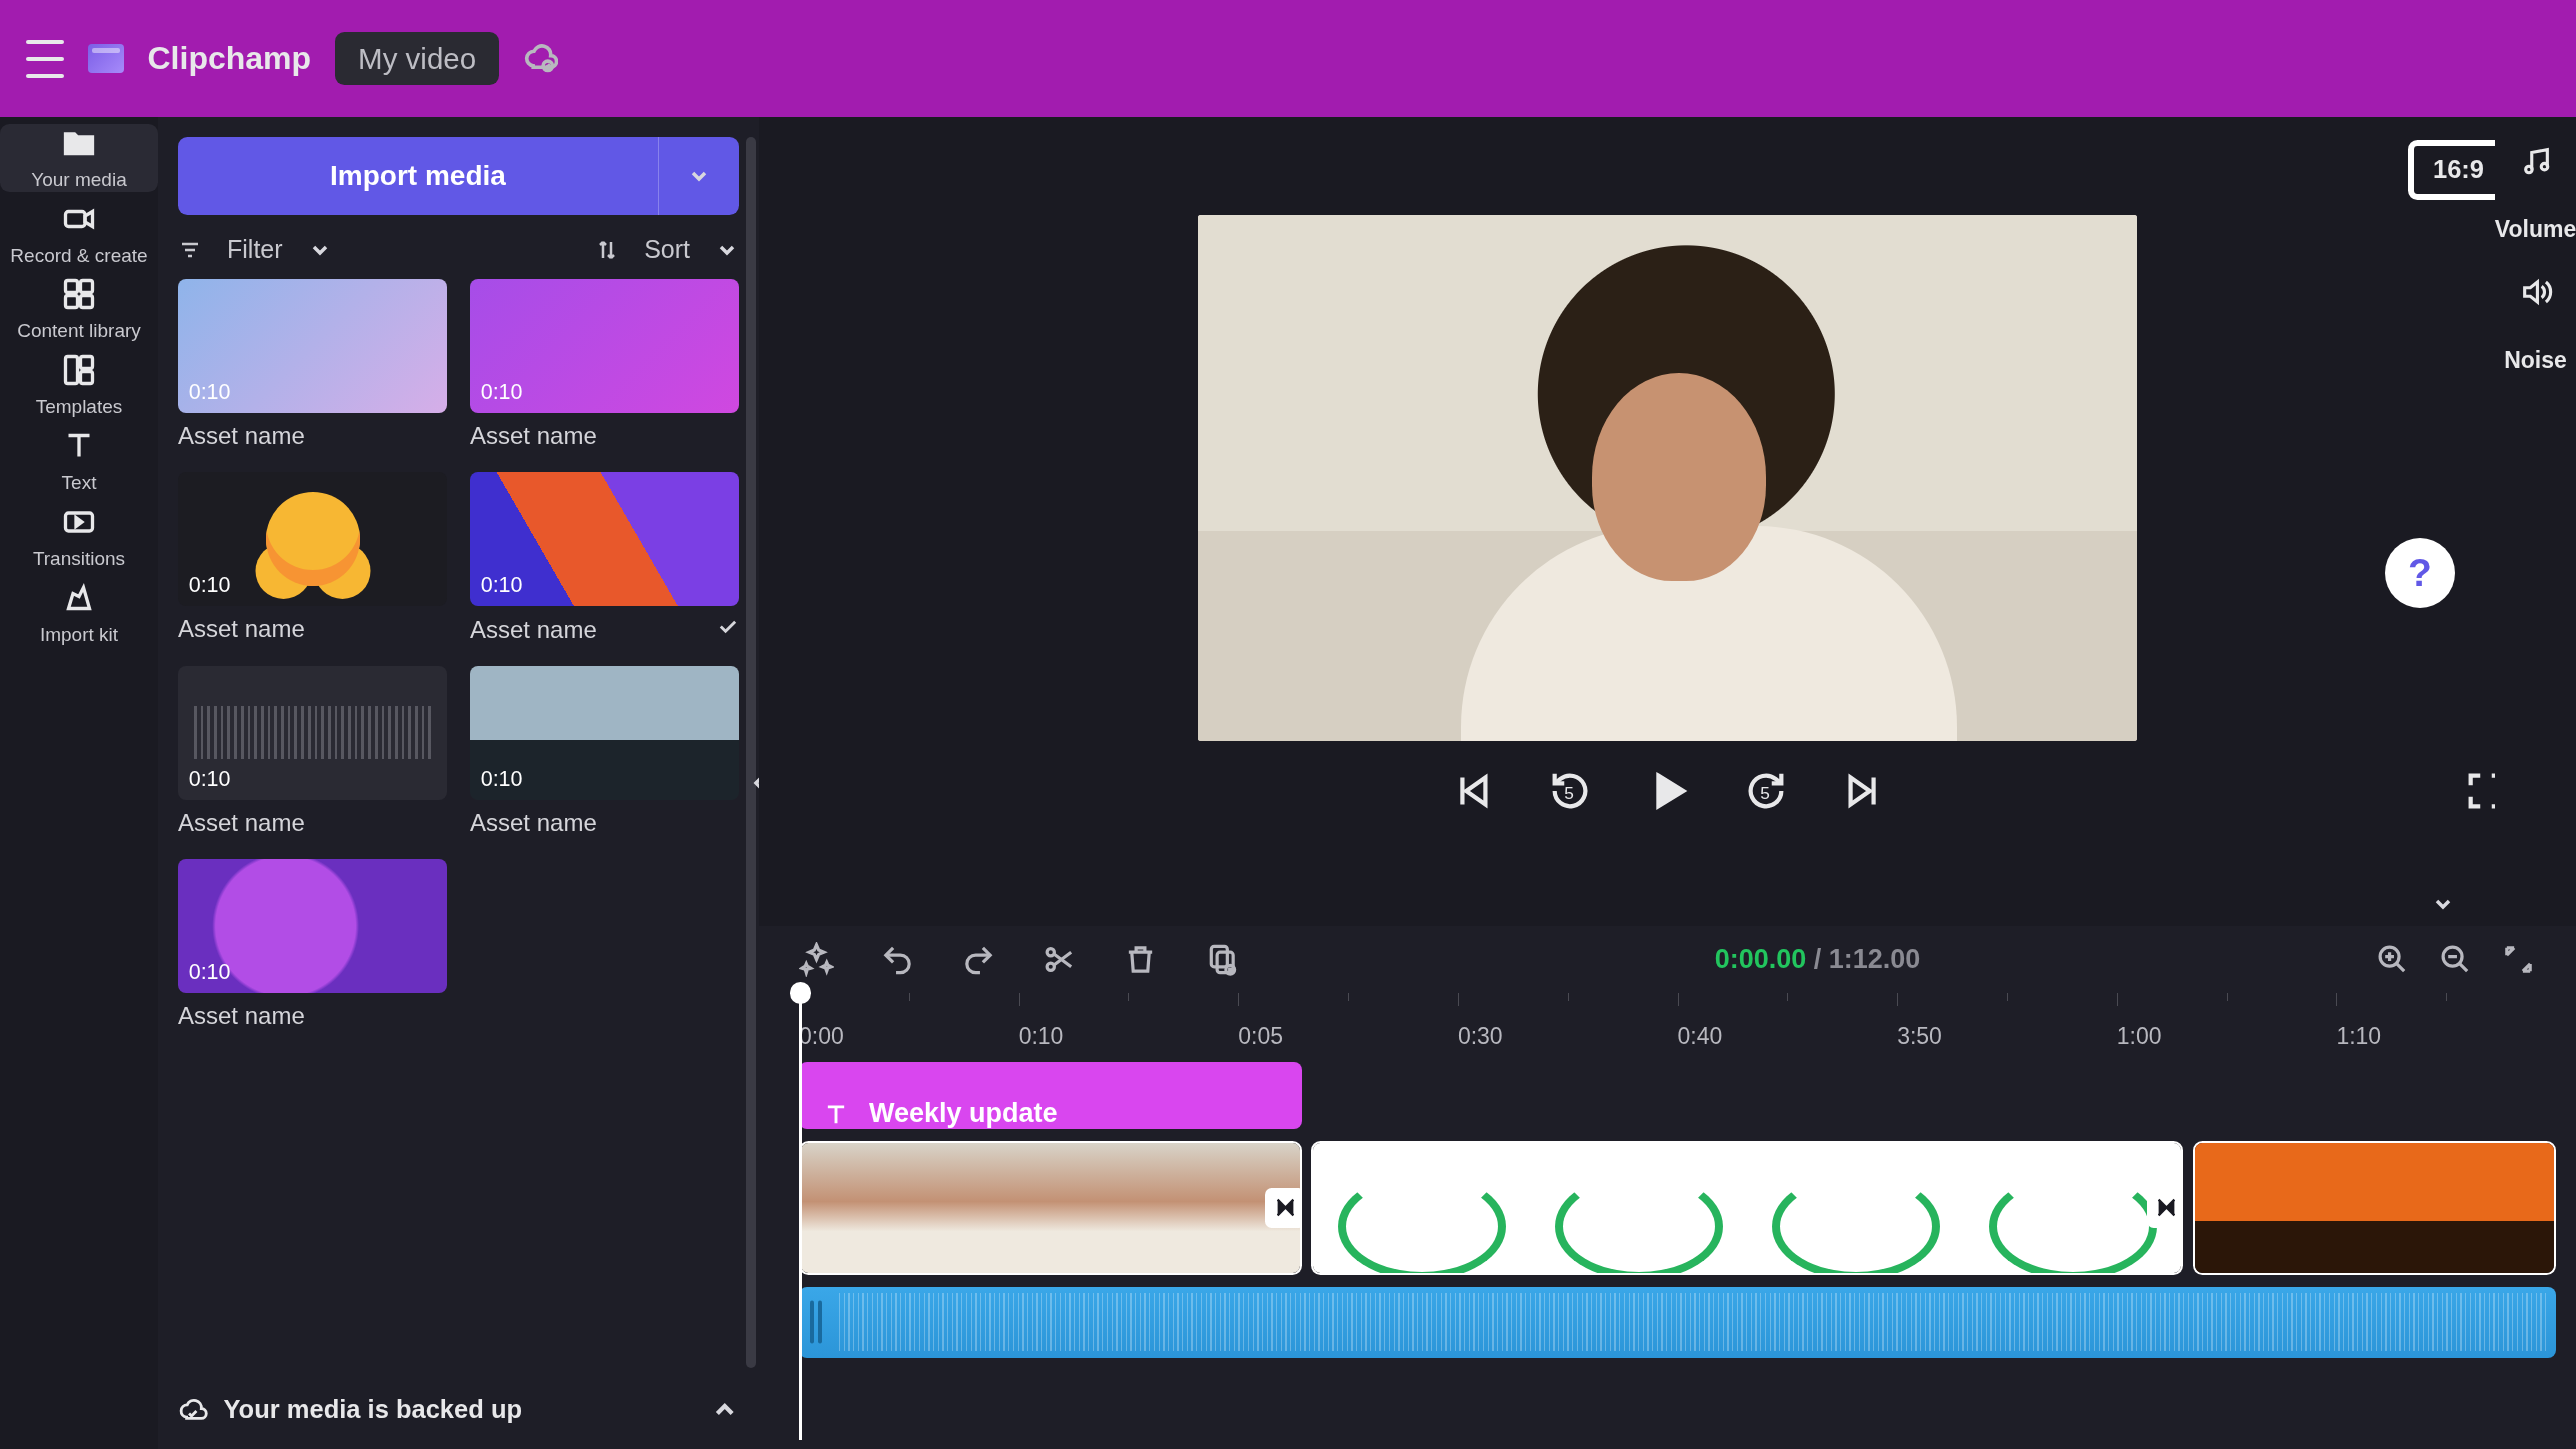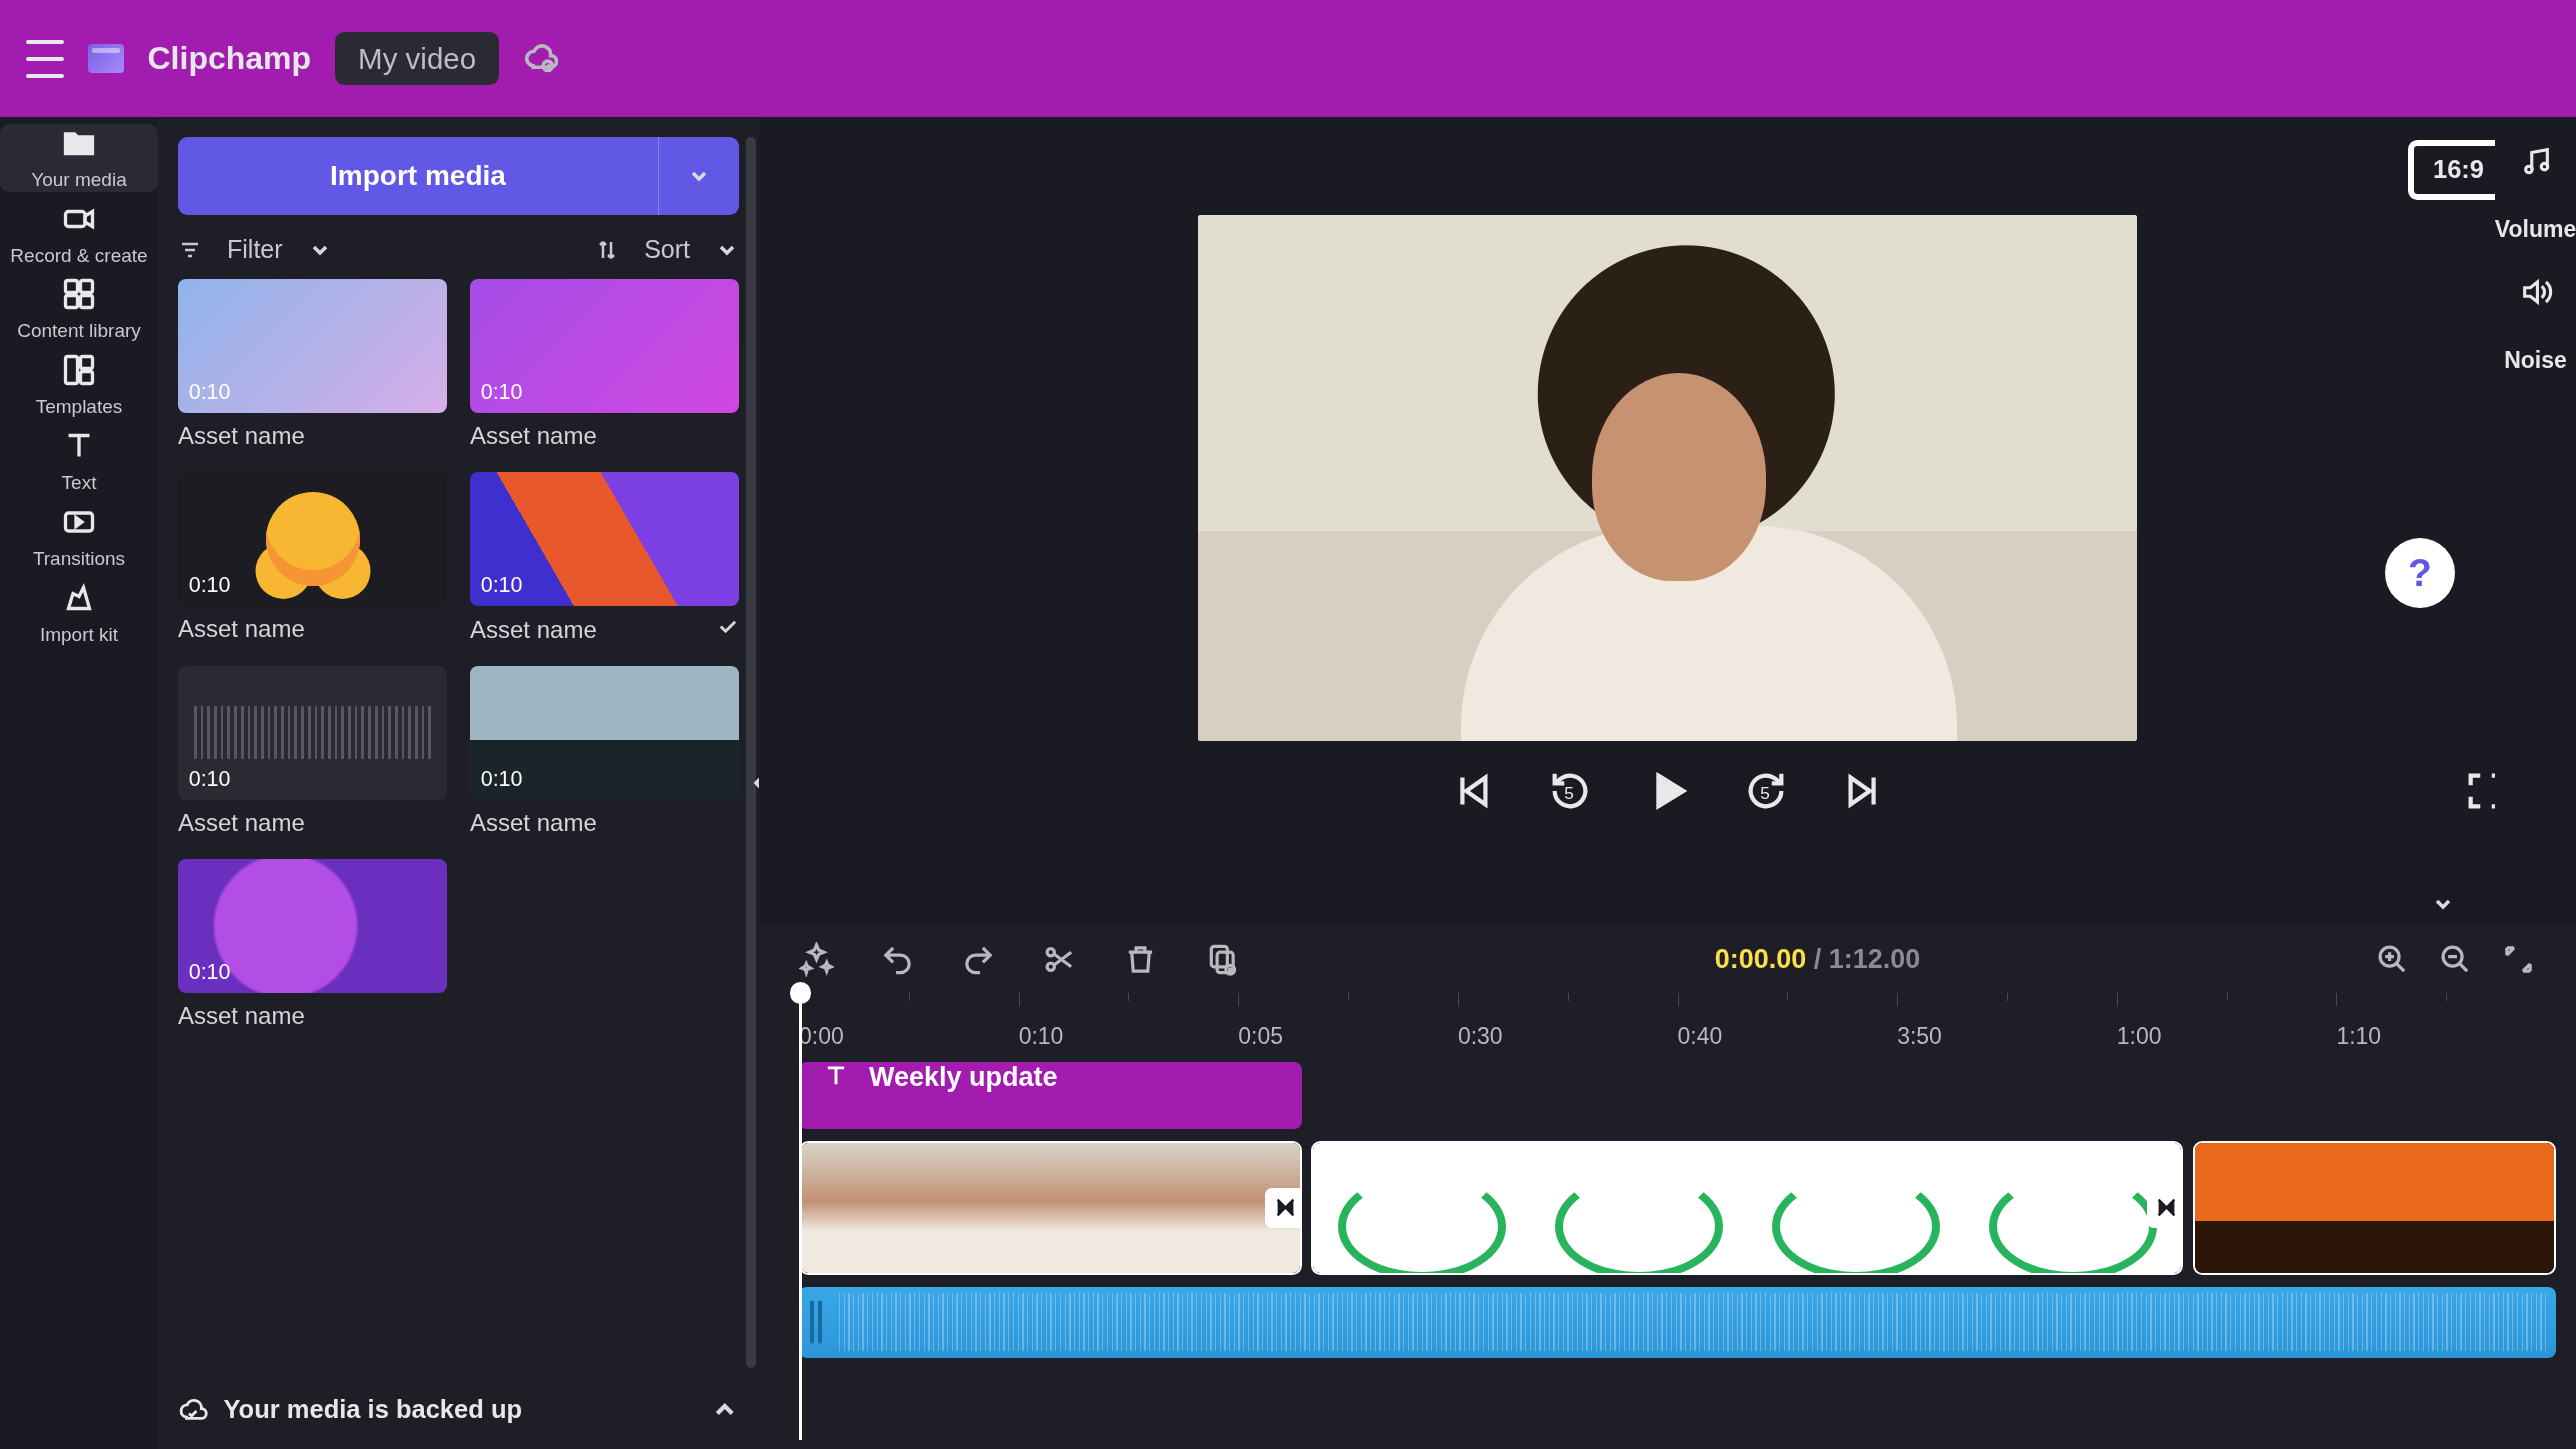--- a/index.html
+++ b/index.html
@@ -75,32 +75,32 @@
 .right-panel{position:absolute;right:0;top:0;width:81px;height:100%;background:#1a1a22;display:flex;flex-direction:column;align-items:center;gap:32px;padding-top:27px;}
 .right-panel .rp-icn svg{width:34px;height:34px;stroke:#e8e8ea;fill:none;stroke-width:2.2;}
 .rp-lbl{font-size:23px;color:#e8e8ea;font-weight:600;}
 .right-caret{position:absolute;right:27px;top:48%;color:#aaa;cursor:pointer;}
 .right-down{position:absolute;right:121px;bottom:4px;color:#aaa;cursor:pointer;}
 .timeline-zone{height:523px;background:#1e1e27;display:flex;flex-direction:column;}
 .tl-toolbar{height:67px;display:flex;align-items:center;padding:0 40px;gap:46px;}
 .tl-tool{width:35px;height:35px;cursor:pointer;}
 .tl-tool svg{width:100%;height:100%;stroke:#b8b8bf;fill:none;stroke-width:2.2;}
 .tl-time{flex:1;text-align:center;font-size:27px;font-weight:600;}
-.tl-time .t1{color:#fde047;margin-left:21px;}
+.tl-time .t1{color:#22c55e;margin-left:21px;}
 .tl-time .t2{color:#8a8a92;}
 .tl-zoom{display:flex;gap:28px;}
 .tl-ruler{height:58px;position:relative;padding-left:40px;}
 .ruler-ticks{position:absolute;left:40px;right:20px;top:0;height:23px;display:flex;}
 .ruler-ticks .tick{flex:1;border-left:1.3px solid #4a4a52;height:13.4px;}
 .ruler-labels{position:absolute;left:40px;right:20px;bottom:1.3px;display:flex;}
 .ruler-labels .rl{flex:1;font-size:23px;color:#b8b8bf;}
 .playhead{position:absolute;left:40px;top:-4px;bottom:-389px;width:2.7px;background:#fff;z-index:5;}
 .playhead::before{content:"";position:absolute;top:-6.7px;left:-9.4px;width:21.5px;height:21.5px;background:#fff;border-radius:50%;}
 .tracks{flex:1;padding:10.7px 20px 10.7px 40px;display:flex;flex-direction:column;gap:12px;position:relative;}
-.track-text{height:67px;width:503px;background:#a21caf;border-radius:8px;display:flex;align-items:flex-start;gap:19px;padding:0 23px;}
+.track-text{height:67px;width:503px;background:#d946ef;border-radius:8px;display:flex;align-items:flex-end;gap:19px;padding:0 23px;}
 .track-text .tt-icn{width:28px;height:28px;}
 .track-text .tt-icn svg{width:100%;height:100%;stroke:#fff;fill:none;stroke-width:2.5;}
 .track-text .tt-lbl{color:#fff;font-size:27px;font-weight:600;}
 .track-video{height:134px;display:flex;gap:9.4px;}
 .clip{height:100%;border-radius:9.4px;position:relative;border:2.7px solid #fff;overflow:hidden;}
 .clip .thumbs{position:absolute;inset:0;display:flex;}
 .clip .thumbs div{flex:1;}
 .clip .trans{position:absolute;top:50%;transform:translateY(-50%);width:40px;height:40px;background:#fff;border-radius:6.7px;display:flex;align-items:center;justify-content:center;}
 .clip .trans.r{right:-5.4px;}
 .clip .trans svg{width:27px;height:27px;stroke:#1a1a22;fill:#1a1a22;stroke-width:2;}

